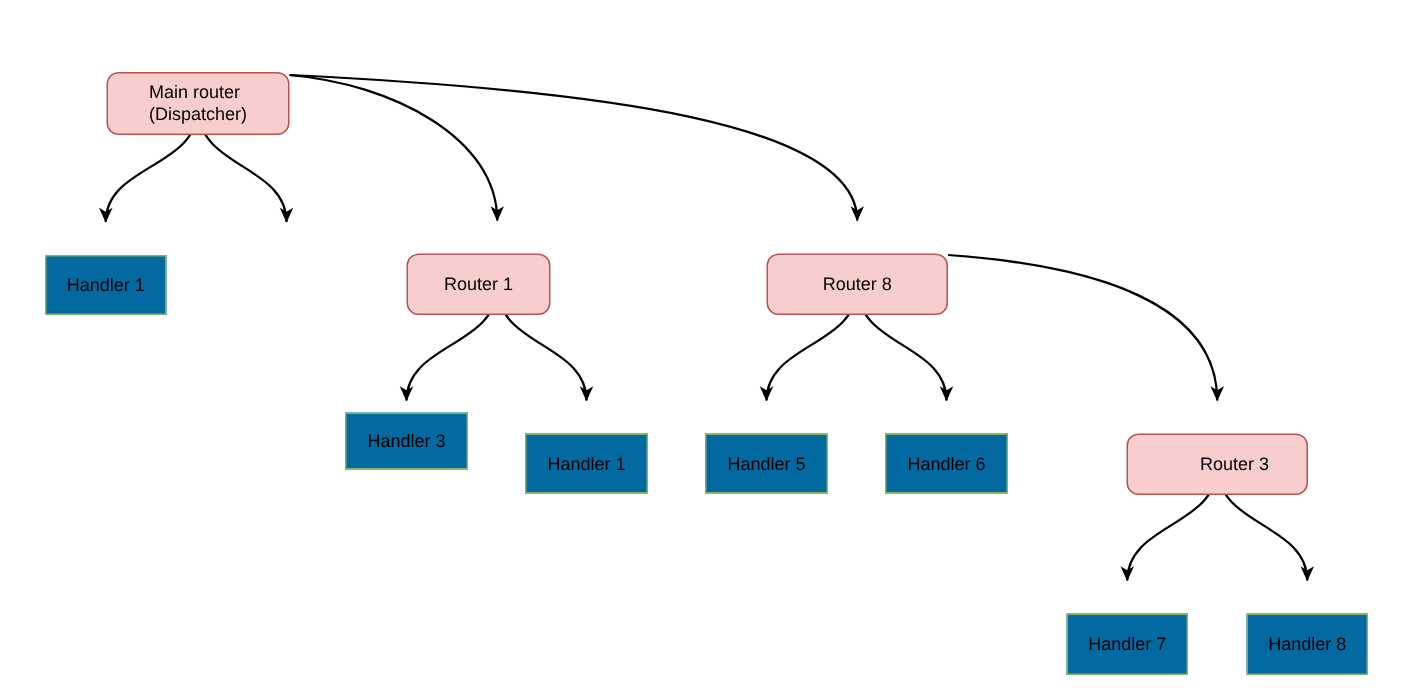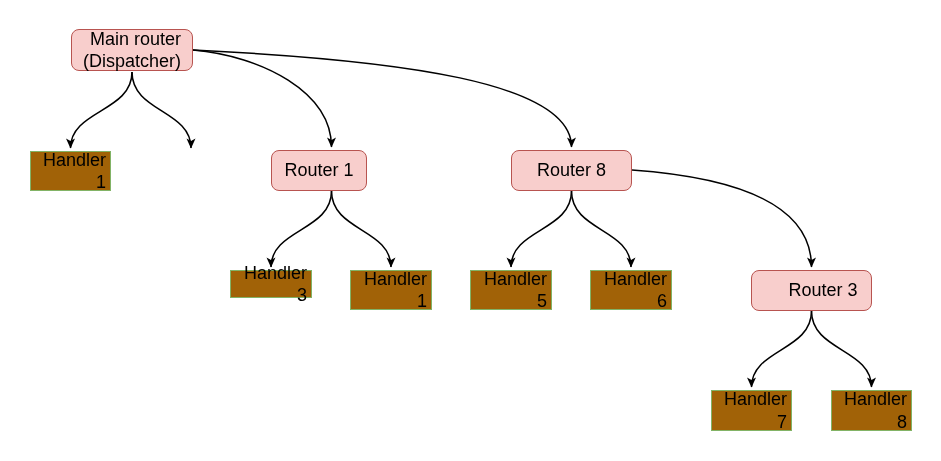--- a/index.html
+++ b/index.html
@@ -21,46 +21,47 @@
     top: 0;
     width: 941px;
     height: 461px;
   }
   .node {
     position: absolute;
     box-sizing: border-box;
     display: flex;
     align-items: center;
     justify-content: center;
-    text-align: right;
-    font-size: 18px;
+    text-align: left;
+    font-size: 12px;
     line-height: 1.25;
     color: #000000;
+    margin-top: 19px;
   }
   .node .node-label {
     white-space: pre-line;
     padding: 0 4px;
   }
   .router {
     background: #f8cecc;
     border: 1px solid #b85450;
     border-radius: 8px;
   }
   .handler {
-    background: #a16207;
+    background: #0369a1;
     border: 1px solid #82b366;
     border-radius: 0;
   }
   
   #node-main     { left: 71px;  top: 29px;  width: 122px; height: 42px; }
   #node-h1       { left: 30px;  top: 151px; width: 81px;  height: 40px; }
   #node-h2       { left: 151px; top: 151px; width: 81px;  height: 40px; }
   #node-r1       { left: 271px; top: 150px; width: 96px; height: 41px; }
   #node-r2       { left: 511px; top: 150px; width: 121px; height: 41px; }
-  #node-h3       { left: 230px; top: 270px; width: 82px;  height: 28px; }
+  #node-h3       { left: 230px; top: 256px; width: 82px;  height: 38px; }
   #node-h4       { left: 350px; top: 270px; width: 82px;  height: 40px; }
   #node-h5       { left: 470px; top: 270px; width: 82px;  height: 40px; }
   #node-h6       { left: 590px; top: 270px; width: 82px;  height: 40px; }
   #node-r3       { left: 751px; top: 270px; width: 121px; height: 41px; padding-left: 23px; }
   #node-h7       { left: 711px; top: 390px; width: 81px;  height: 41px; }
   #node-h8       { left: 831px; top: 390px; width: 81px;  height: 41px; }
   .edge {
     fill: none;
     stroke: #000000;
     stroke-width: 1.5;

